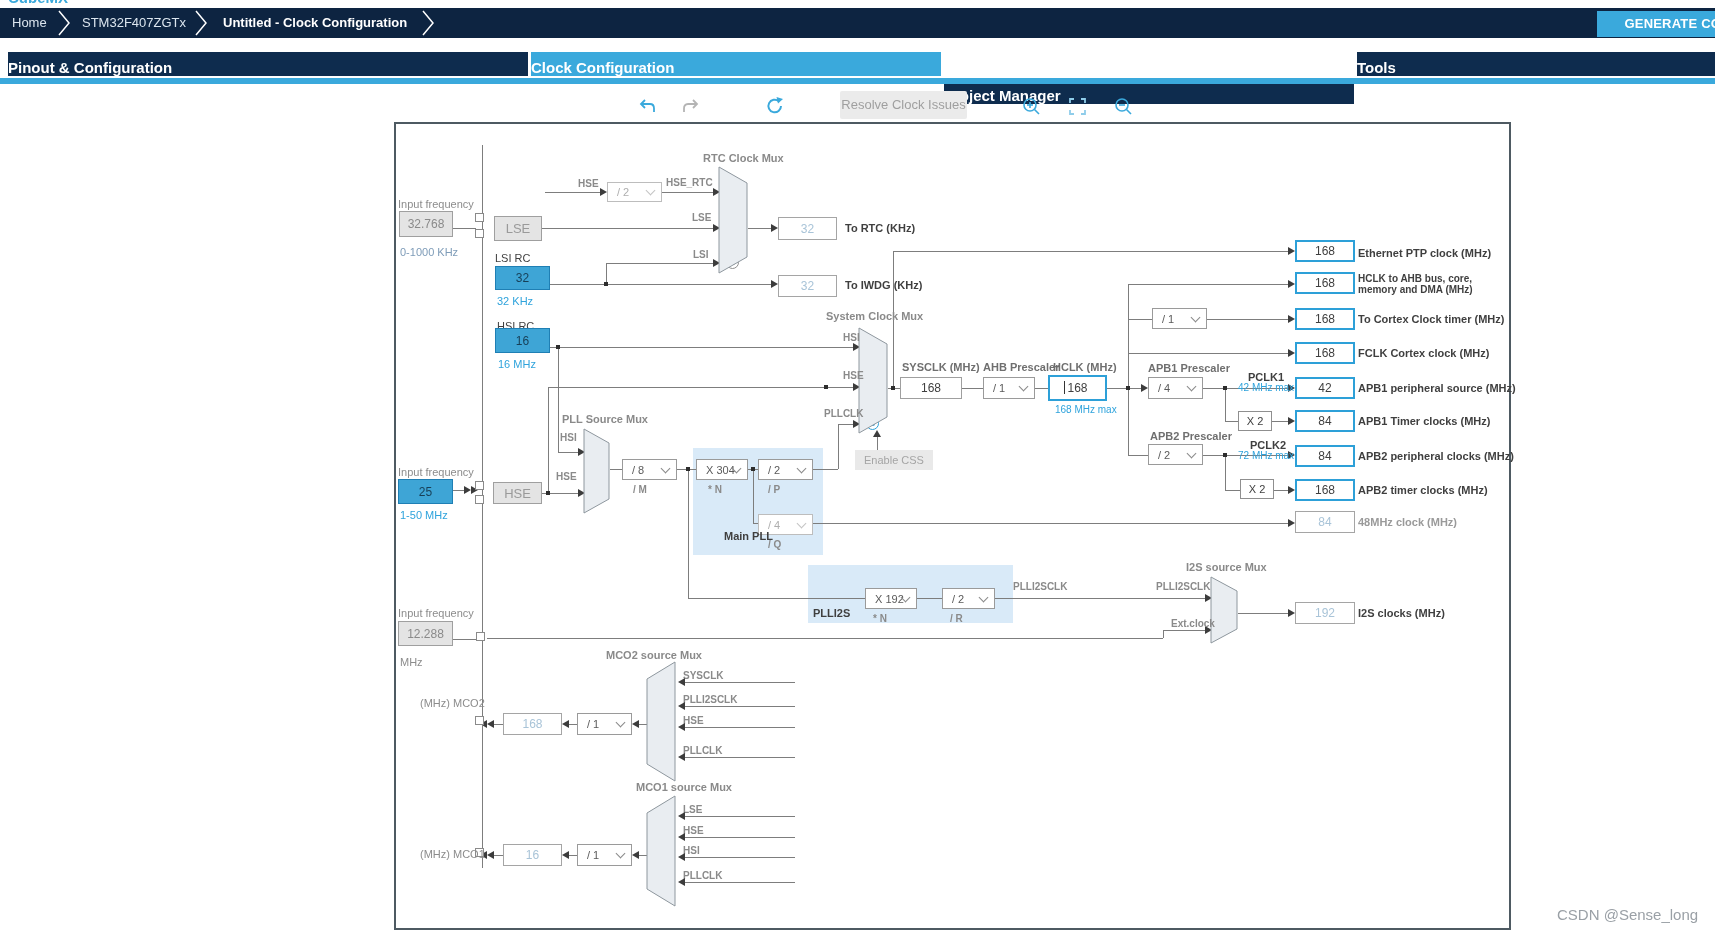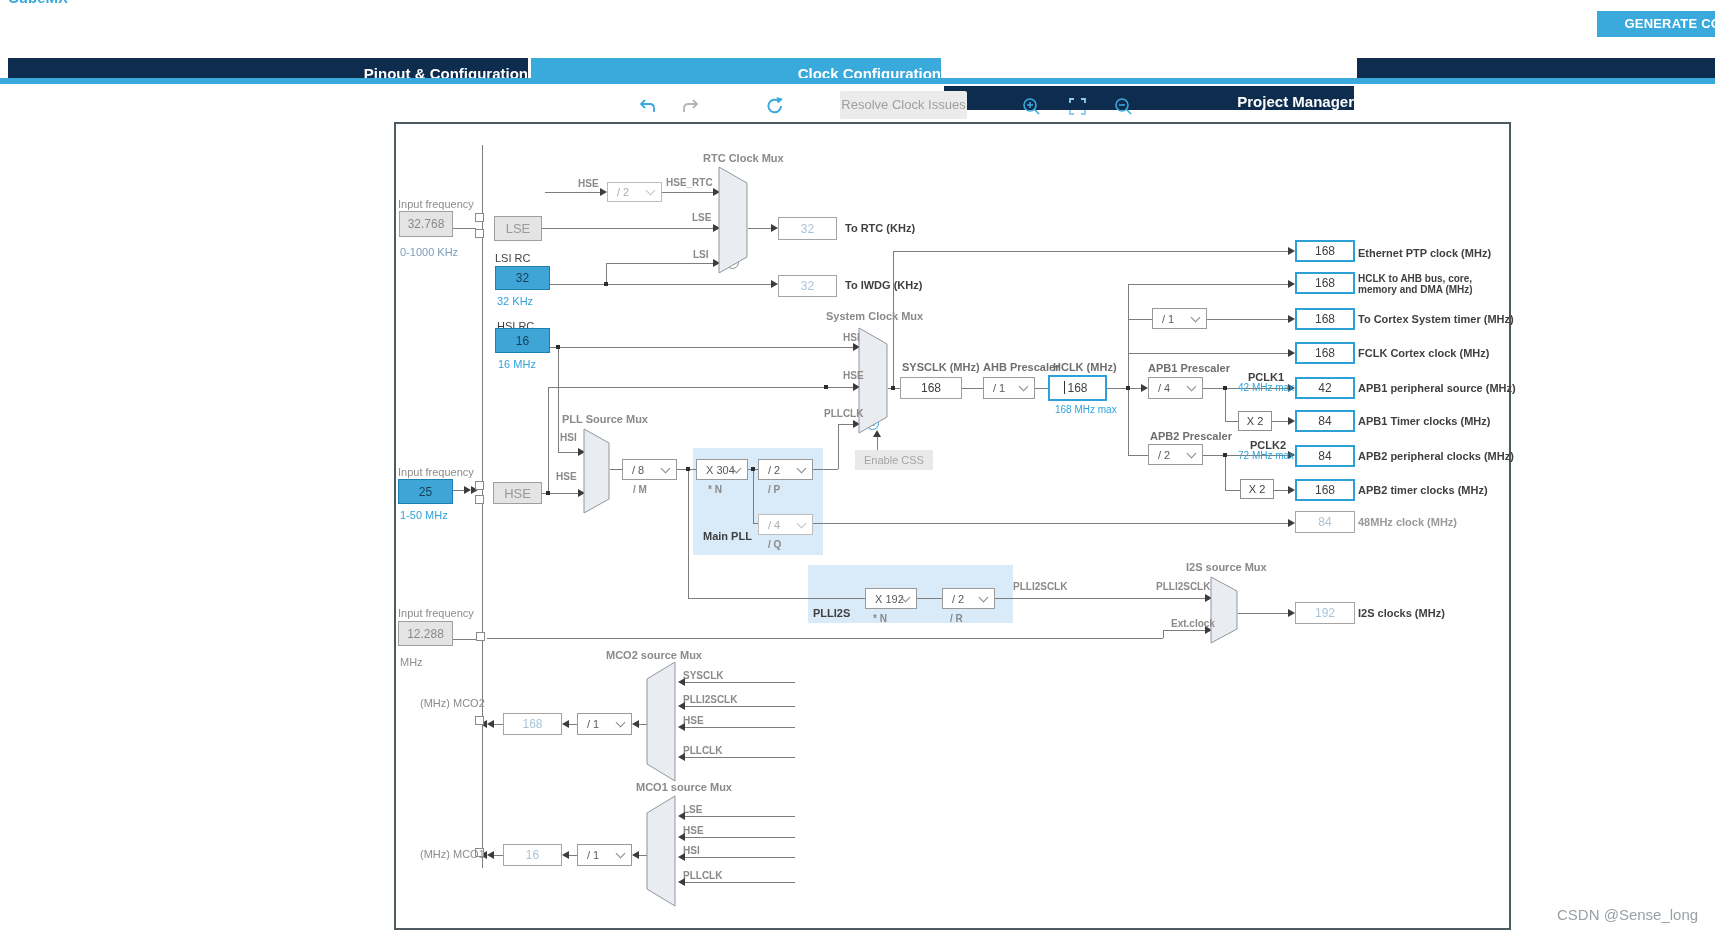--- a/index.html
+++ b/index.html
@@ -9,22 +9,22 @@
   
   #logoclip{left:8px;top:0;width:70px;height:8px;overflow:hidden}
   #logoclip span{position:absolute;top:-11px;left:0;font:bold 15px "Liberation Sans",sans-serif;color:#3aa9dc}
   #crumbbar{left:0;top:8px;width:1715px;height:30px;background:#0d2441}
   .crumb{position:absolute;top:0;height:30px;line-height:30px;color:#dbe5ee;font-size:13px;cursor:default;white-space:nowrap}
   .crumb.bold{color:#fff;font-weight:bold}
   .chev-sep{position:absolute;top:1px}
   #genbtn{left:1597px;top:11px;width:170px;height:26px;background:#3aa9dc;color:#fff;
           font-weight:bold;font-size:13px;text-align:center;line-height:26px;letter-spacing:.2px}
   
-  .tab{position:absolute;top:58px;height:24px;background:#0e2c4e;color:#fff;
-       font-weight:bold;font-size:15px;text-align:right;line-height:32px;cursor:pointer;white-space:nowrap}
+  .tab{position:absolute;top:52px;height:24px;background:#0e2c4e;color:#fff;
+       font-weight:bold;font-size:15px;text-align:left;line-height:32px;cursor:pointer;white-space:nowrap}
   .tab.active{background:#3aa9dc}
   #tabstrip{left:0;top:78px;width:1715px;height:6px;background:#3aa9dc}
   
   .tbicon{position:absolute;cursor:pointer}
   #resolvebtn{left:840px;top:91px;width:127px;height:28px;background:#ebebeb;color:#9f9f9f;
               font-size:13px;text-align:center;line-height:28px;border-radius:2px}
   
   #frame{left:394px;top:122px;width:1113px;height:804px;border:2px solid #4e5a62;background:#fff}
   
   .wh{position:absolute;height:1px;background:#7d7d7d}
@@ -75,20 +75,34 @@
 </style>
 </head>
 <body>
 
 <div id="stage">
 
   <div class="abs" id="logoclip">
       <span>CubeMX</span>
     </div>
 
+  <div class="abs" id="crumbbar">
+      <div class="crumb" style="left: 12px;">Home</div>
+      <div class="crumb" style="left: 82px;">STM32F407ZGTx</div>
+      <div class="crumb bold" style="left: 223px;">Untitled - Clock Configuration</div>
+      <div class="chev-sep" style="left: 56px;"><svg width="16" height="28">
+          <polyline points="3,2 13,14 3,26" fill="none" stroke="#fff" stroke-width="1.5"></polyline>
+        </svg></div>
+      <div class="chev-sep" style="left: 193px;"><svg width="16" height="28">
+          <polyline points="3,2 13,14 3,26" fill="none" stroke="#fff" stroke-width="1.5"></polyline>
+        </svg></div>
+      <div class="chev-sep" style="left: 420px;"><svg width="16" height="28">
+          <polyline points="3,2 13,14 3,26" fill="none" stroke="#fff" stroke-width="1.5"></polyline>
+        </svg></div>
+    </div>
 
   <div class="abs" id="genbtn">GENERATE CODE</div>
 
   <div id="tabs">
       <div class="tab" style="left: 8px; width: 520px;">Pinout &amp; Configuration</div>
       <div class="tab active" style="left: 531px; width: 410px;">Clock Configuration</div>
       <div class="tab" style="left: 944px; width: 410px; margin-top: 28px;">Project Manager</div>
       <div class="tab" style="left: 1357px; width: 410px;">Tools</div>
     </div>
   <div class="abs" id="tabstrip"></div>
@@ -138,21 +152,21 @@
   <div class="panel" style="left:693px;top:448px;width:130px;height:107px"></div>
   <div class="panel" style="left:808px;top:565px;width:205px;height:58px"></div>
 
   <div id="gen">
       <div class="outbox" style="left: 1295px; top: 240px; border: 2px solid rgb(45, 160, 216); color: rgb(63, 63, 63);">168</div>
       <div class="lout" style="left: 1358px; top: 247px;">Ethernet PTP clock (MHz)</div>
       <div class="outbox" style="left: 1295px; top: 272px; border: 2px solid rgb(45, 160, 216); color: rgb(63, 63, 63);">168</div>
       <div class="lout small" style="left: 1358px; top: 273px;">HCLK to AHB bus, core,</div>
       <div class="lout small" style="left: 1358px; top: 284px;">memory and DMA (MHz)</div>
       <div class="outbox" style="left: 1295px; top: 308px; border: 2px solid rgb(45, 160, 216); color: rgb(63, 63, 63);">168</div>
-      <div class="lout" style="left: 1358px; top: 313px;">To Cortex System timer (MHz)</div>
+      <div class="lout" style="left: 1358px; top: 313px;">To Cortex Clock timer (MHz)</div>
       <div class="outbox" style="left: 1295px; top: 342px; border: 2px solid rgb(45, 160, 216); color: rgb(63, 63, 63);">168</div>
       <div class="lout" style="left: 1358px; top: 347px;">FCLK Cortex clock (MHz)</div>
       <div class="outbox" style="left: 1295px; top: 377px; border: 2px solid rgb(45, 160, 216); color: rgb(63, 63, 63);">42</div>
       <div class="lout" style="left: 1358px; top: 382px;">APB1 peripheral source (MHz)</div>
       <div class="outbox" style="left: 1295px; top: 410px; border: 2px solid rgb(45, 160, 216); color: rgb(63, 63, 63);">84</div>
       <div class="lout" style="left: 1358px; top: 415px;">APB1 Timer clocks (MHz)</div>
       <div class="outbox" style="left: 1295px; top: 445px; border: 2px solid rgb(45, 160, 216); color: rgb(63, 63, 63);">84</div>
       <div class="lout" style="left: 1358px; top: 450px;">APB2 peripheral clocks (MHz)</div>
       <div class="outbox" style="left: 1295px; top: 479px; border: 2px solid rgb(45, 160, 216); color: rgb(63, 63, 63);">168</div>
       <div class="lout" style="left: 1358px; top: 484px;">APB2 timer clocks (MHz)</div>
@@ -397,21 +411,21 @@
   <div class="dd" style="left:758px;top:459px;width:55px;height:21px">
       <span>/ 2</span>
       <i class="chevron"></i>
     </div>
   <div class="lwire" style="left:768px;top:484px">/ P</div>
   <div class="dd dis" style="left:758px;top:514px;width:55px;height:21px">
       <span>/ 4</span>
       <i class="chevron"></i>
     </div>
   <div class="lwire" style="left:768px;top:539px">/ Q</div>
-  <div class="ldark" style="left:703px;top:530px">Main PLL</div>
+  <div class="ldark" style="left:724px;top:530px">Main PLL</div>
 
   <div class="lchain" style="left:902px;top:361px">SYSCLK (MHz)</div>
   <div class="vbox" style="left:900px;top:377px;width:62px;height:22px">168</div>
   <div class="lchain" style="left:983px;top:361px">AHB Prescaler</div>
   <div class="dd" style="left:983px;top:377px;width:52px;height:22px">
       <span>/ 1</span>
       <i class="chevron"></i>
     </div>
   <div class="lchain" style="left:1053px;top:361px">HCLK (MHz)</div>
   <div class="vbox act" style="left:1048px;top:375px;width:59px;height:26px">168</div>

